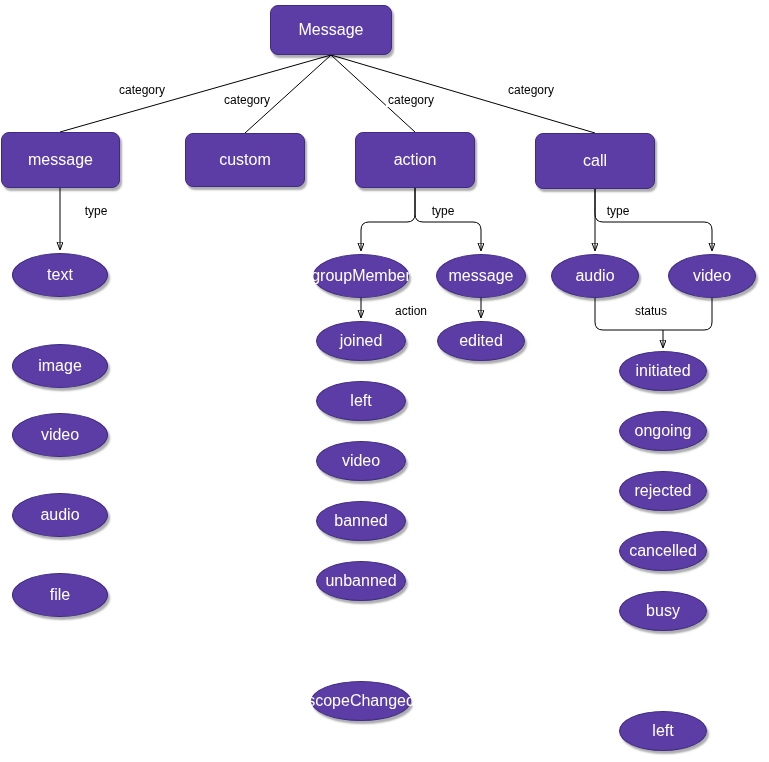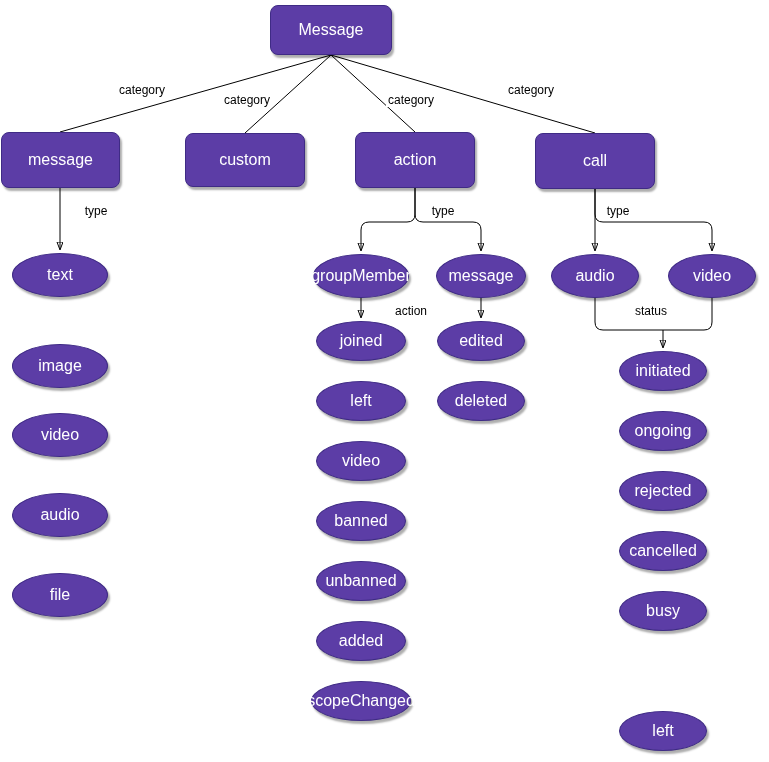--- a/index.html
+++ b/index.html
@@ -75,25 +75,23 @@
   <div class="node ellipse" style="left:12px;top:573px;width:96px;height:44px">file</div>
 
   <div class="node ellipse" style="left:313px;top:254px;width:96px;height:44px">groupMember</div>
   <div class="node ellipse" style="left:436px;top:254px;width:90px;height:44px">message</div>
 
   <div class="node ellipse" style="left:316px;top:321px;width:90px;height:40px">joined</div>
   <div class="node ellipse" style="left:316px;top:381px;width:90px;height:40px">left</div>
   <div class="node ellipse" style="left:316px;top:441px;width:90px;height:40px">video</div>
   <div class="node ellipse" style="left:316px;top:501px;width:90px;height:40px">banned</div>
   <div class="node ellipse" style="left:316px;top:561px;width:90px;height:40px">unbanned</div>
-  <div class="node ellipse" style="left:316px;top:621px;width:90px;height:40px">added</div>
   <div class="node ellipse" style="left:311px;top:681px;width:100px;height:40px">scopeChanged</div>
 
   <div class="node ellipse" style="left:437px;top:321px;width:88px;height:40px">edited</div>
-  <div class="node ellipse" style="left:437px;top:381px;width:88px;height:40px">deleted</div>
 
   <div class="node ellipse" style="left:551px;top:254px;width:88px;height:44px">audio</div>
   <div class="node ellipse" style="left:668px;top:254px;width:88px;height:44px">video</div>
 
   <div class="node ellipse" style="left:619px;top:351px;width:88px;height:40px">initiated</div>
   <div class="node ellipse" style="left:619px;top:471px;width:88px;height:40px">rejected</div>
   <div class="node ellipse" style="left:619px;top:411px;width:88px;height:40px">ongoing</div>
   <div class="node ellipse" style="left:619px;top:531px;width:88px;height:40px">cancelled</div>
   <div class="node ellipse" style="left:619px;top:591px;width:88px;height:40px">busy</div>
   <div class="node ellipse" style="left:619px;top:711px;width:88px;height:40px">left</div>

